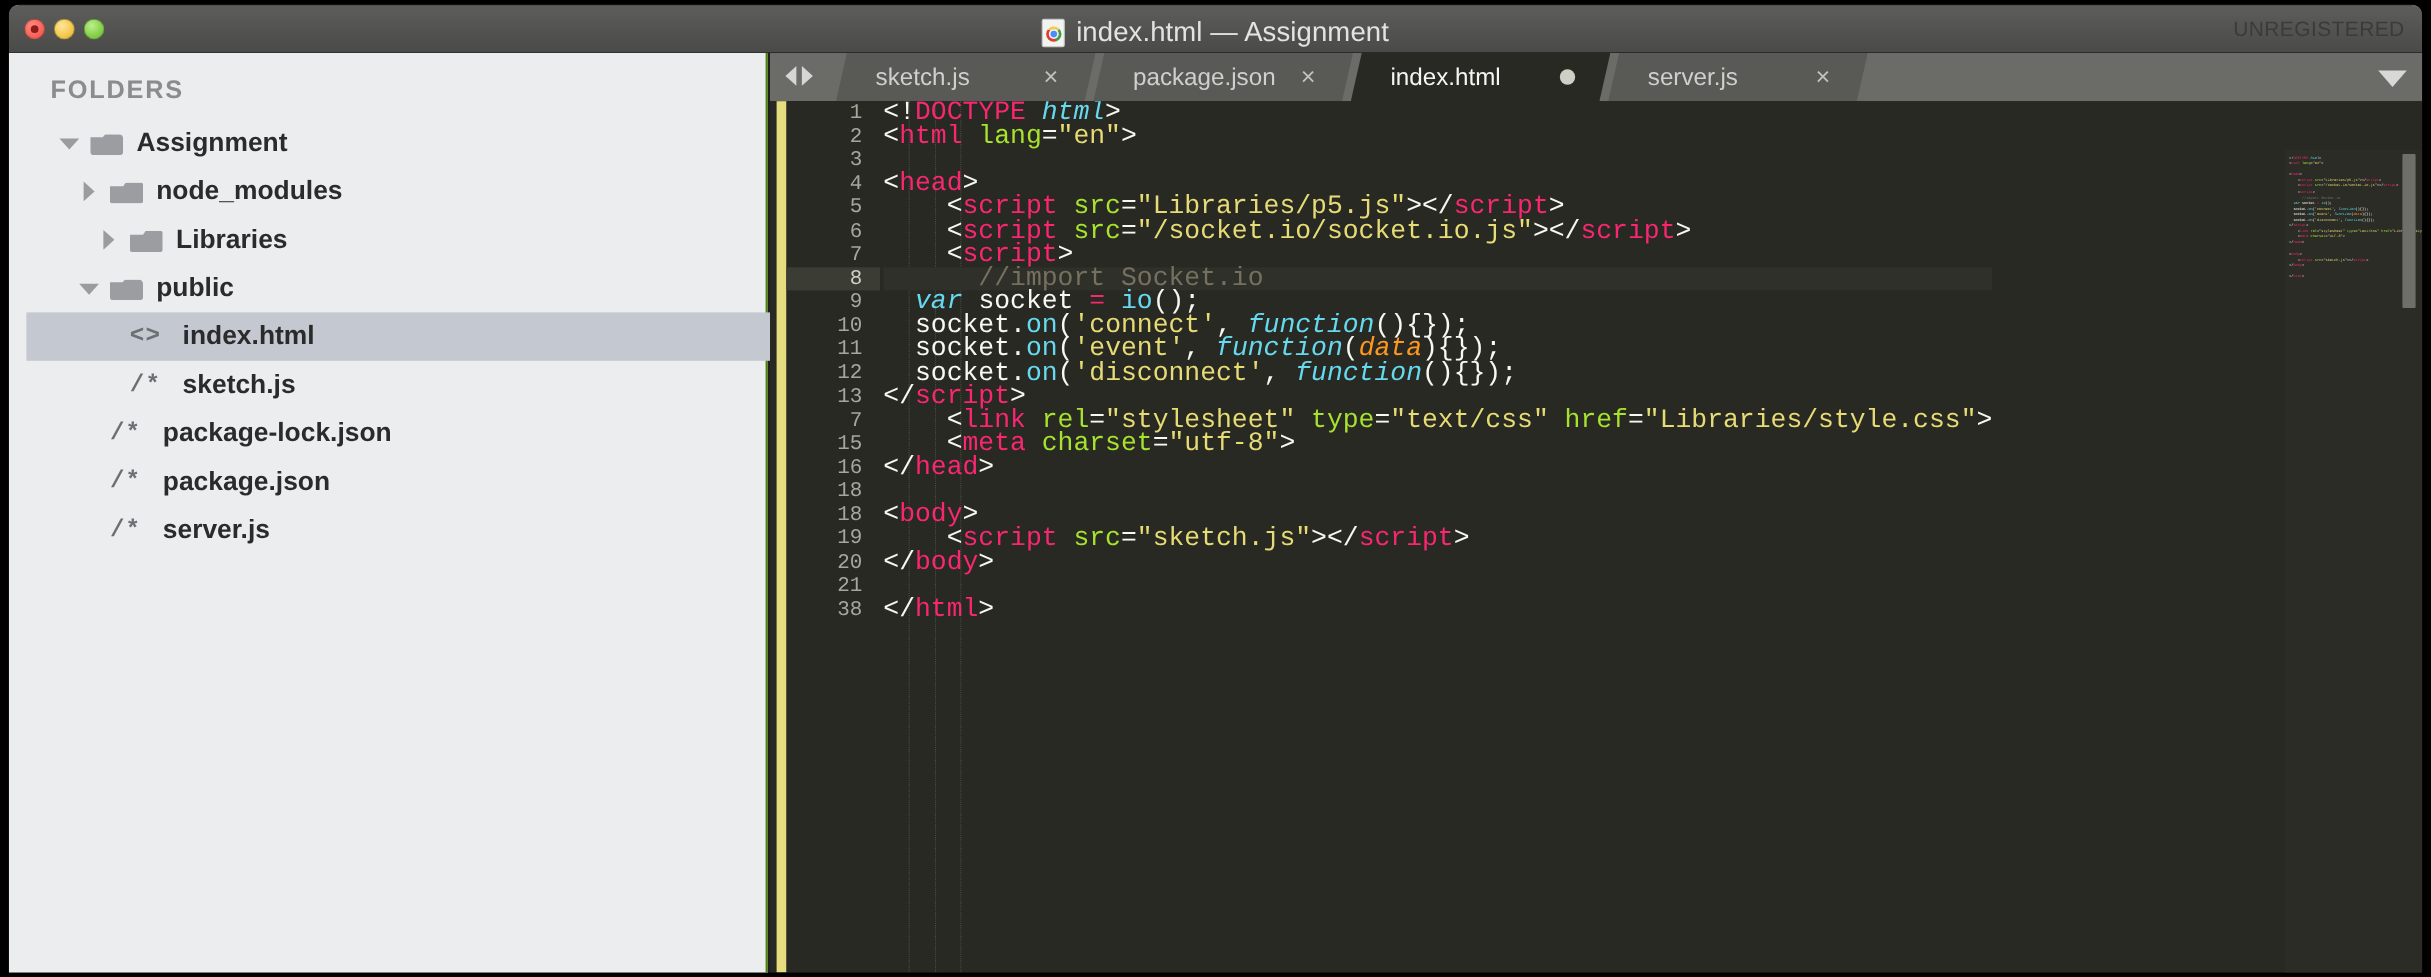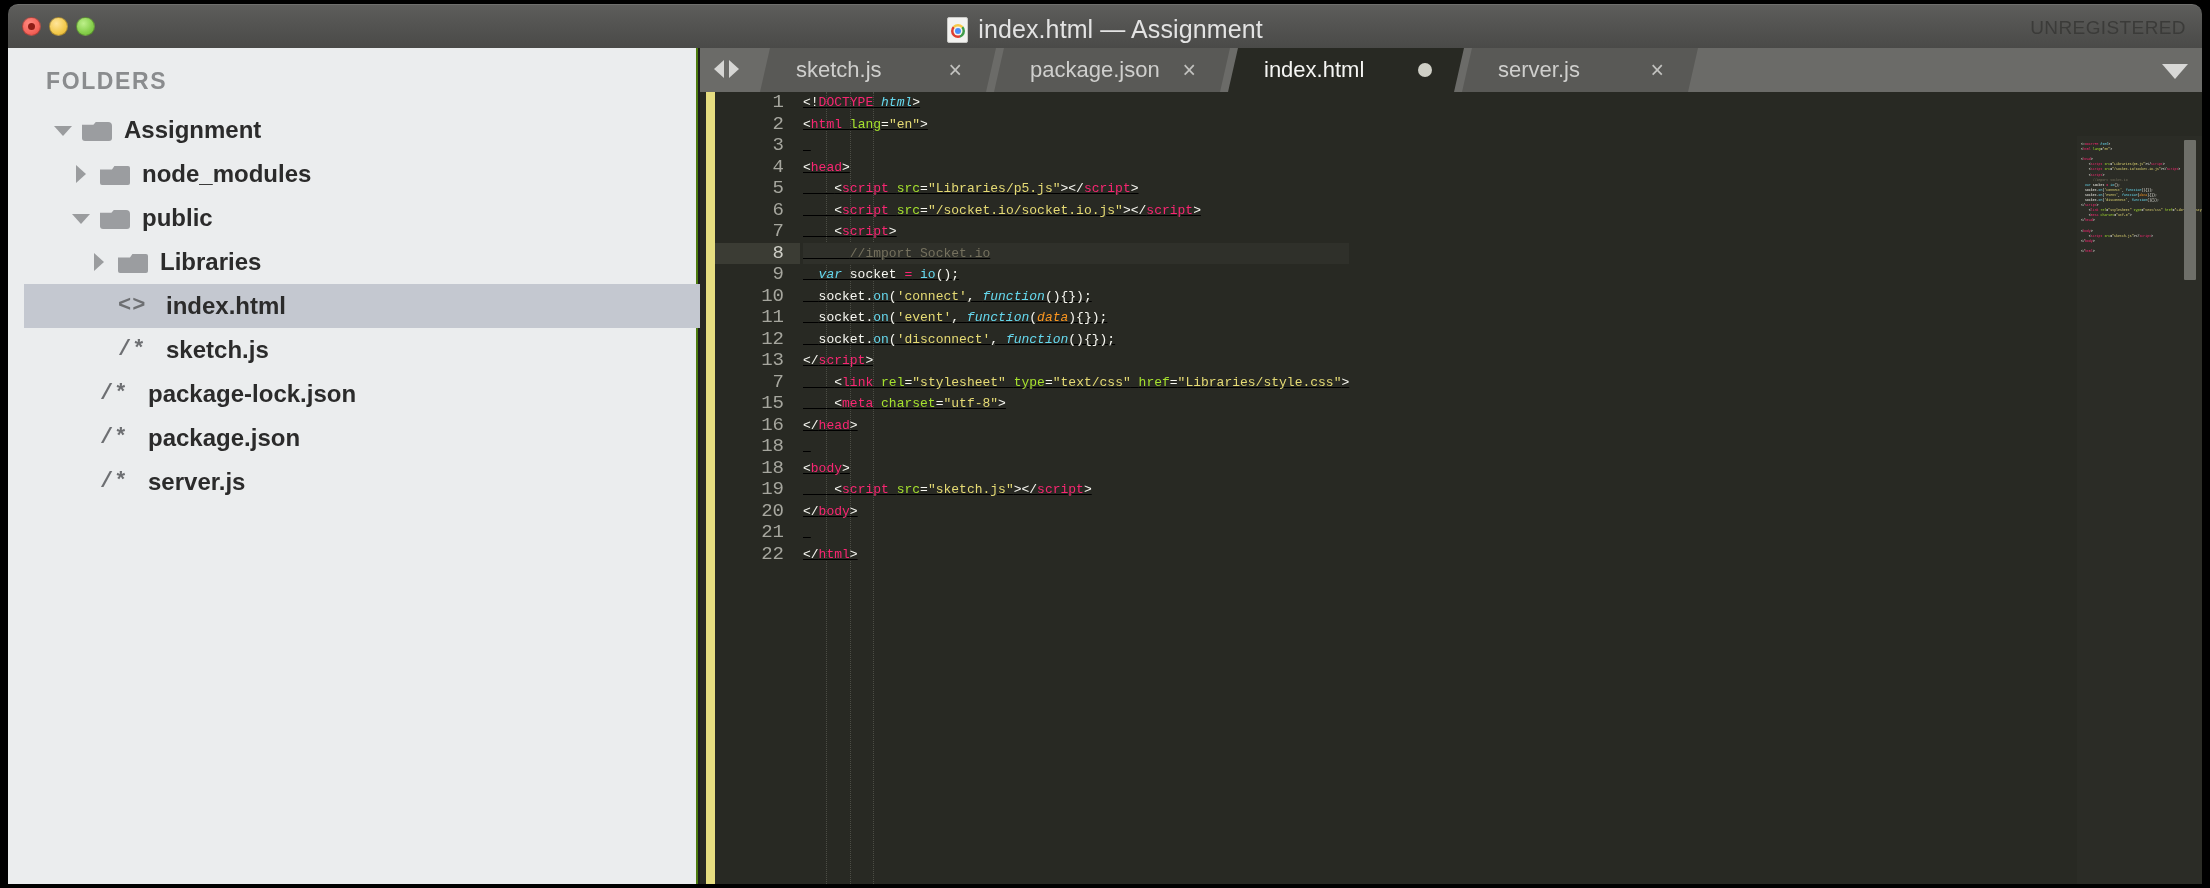--- a/index.html
+++ b/index.html
@@ -284,23 +284,22 @@
     position: absolute;
     left: 100px; top: 0;
     right: 0; height: 792px;
     overflow: hidden;
   }
   .code-lines {
     position: absolute;
     left: 0; top: 0;
     padding-left: 3px;
     font-family: "Liberation Mono", monospace;
-    font-size: 13px;
+    font-size: 24px;
     white-space: pre;
-    text-decoration: underline;
   }
   .cline {
     height: 21.5px;
     line-height: 21.5px;
     color: #f8f8f2;
     position: relative;
   }
   .cline.current { background: #2f302a; }
 
   
@@ -374,29 +373,29 @@
           <div class="tree-row ind0">
             <div class="tw open"></div>
             <div class="ficon folder-open"></div>
             <span class="tree-label">Assignment</span>
           </div>
           <div class="tree-row ind1">
             <div class="tw closed"></div>
             <div class="ficon folder-closed"></div>
             <span class="tree-label">node_modules</span>
           </div>
+          <div class="tree-row ind2">
+            <div class="tw closed"></div>
+            <div class="ficon folder-closed"></div>
+            <span class="tree-label">Libraries</span>
+          </div>
           <div class="tree-row ind1">
             <div class="tw open"></div>
             <div class="ficon folder-open"></div>
             <span class="tree-label">public</span>
-          </div>
-          <div class="tree-row ind2">
-            <div class="tw closed"></div>
-            <div class="ficon folder-closed"></div>
-            <span class="tree-label">Libraries</span>
           </div>
           <div class="tree-row ind2 selected">
             <div class="tw "></div>
             <div class="ficon code-file">&lt;&gt;</div>
             <span class="tree-label">index.html</span>
           </div>
           <div class="tree-row ind2">
             <div class="tw "></div>
             <div class="ficon js-file">/*</div>
             <span class="tree-label">sketch.js</span>
@@ -464,21 +463,21 @@
             <div class="gline">12</div>
             <div class="gline">13</div>
             <div class="gline">7</div>
             <div class="gline">15</div>
             <div class="gline">16</div>
             <div class="gline">18</div>
             <div class="gline">18</div>
             <div class="gline">19</div>
             <div class="gline">20</div>
             <div class="gline">21</div>
-            <div class="gline">22</div>
+            <div class="gline">38</div>
           </div>
         <div class="code-scroll">
           <div class="code-lines" id="code-lines"><div class="guide" style="left: 26.46px;"></div><div class="guide" style="left: 49.92px;"></div><div class="guide" style="left: 73.38px;"></div><div class="cline"><span class="t-punct">&lt;!</span><span class="t-tag">DOCTYPE</span><span class="t-plain"> </span><span class="t-kw">html</span><span class="t-punct">&gt;</span></div><div class="cline"><span class="t-punct">&lt;</span><span class="t-tag">html</span><span class="t-plain"> </span><span class="t-attr">lang</span><span class="t-punct">=</span><span class="t-str">"en"</span><span class="t-punct">&gt;</span></div><div class="cline"> </div><div class="cline"><span class="t-punct">&lt;</span><span class="t-tag">head</span><span class="t-punct">&gt;</span></div><div class="cline">    <span class="t-punct">&lt;</span><span class="t-tag">script</span><span class="t-plain"> </span><span class="t-attr">src</span><span class="t-punct">=</span><span class="t-str">"Libraries/p5.js"</span><span class="t-punct">&gt;&lt;/</span><span class="t-tag">script</span><span class="t-punct">&gt;</span></div><div class="cline">    <span class="t-punct">&lt;</span><span class="t-tag">script</span><span class="t-plain"> </span><span class="t-attr">src</span><span class="t-punct">=</span><span class="t-str">"/socket.io/socket.io.js"</span><span class="t-punct">&gt;&lt;/</span><span class="t-tag">script</span><span class="t-punct">&gt;</span></div><div class="cline">    <span class="t-punct">&lt;</span><span class="t-tag">script</span><span class="t-punct">&gt;</span></div><div class="cline current">      <span class="t-com">//import Socket.io</span></div><div class="cline">  <span class="t-kw">var</span><span class="t-plain"> socket </span><span class="t-op">=</span><span class="t-plain"> </span><span class="t-fn">io</span><span class="t-punct">();</span></div><div class="cline">  <span class="t-plain">socket.</span><span class="t-fn">on</span><span class="t-punct">(</span><span class="t-str">'connect'</span><span class="t-punct">, </span><span class="t-kw">function</span><span class="t-punct">(){});</span></div><div class="cline">  <span class="t-plain">socket.</span><span class="t-fn">on</span><span class="t-punct">(</span><span class="t-str">'event'</span><span class="t-punct">, </span><span class="t-kw">function</span><span class="t-punct">(</span><span class="t-param">data</span><span class="t-punct">){});</span></div><div class="cline">  <span class="t-plain">socket.</span><span class="t-fn">on</span><span class="t-punct">(</span><span class="t-str">'disconnect'</span><span class="t-punct">, </span><span class="t-kw">function</span><span class="t-punct">(){});</span></div><div class="cline"><span class="t-punct">&lt;/</span><span class="t-tag">script</span><span class="t-punct">&gt;</span></div><div class="cline">    <span class="t-punct">&lt;</span><span class="t-tag">link</span><span class="t-plain"> </span><span class="t-attr">rel</span><span class="t-punct">=</span><span class="t-str">"stylesheet"</span><span class="t-plain"> </span><span class="t-attr">type</span><span class="t-punct">=</span><span class="t-str">"text/css"</span><span class="t-plain"> </span><span class="t-attr">href</span><span class="t-punct">=</span><span class="t-str">"Libraries/style.css"</span><span class="t-punct">&gt;</span></div><div class="cline">    <span class="t-punct">&lt;</span><span class="t-tag">meta</span><span class="t-plain"> </span><span class="t-attr">charset</span><span class="t-punct">=</span><span class="t-str">"utf-8"</span><span class="t-punct">&gt;</span></div><div class="cline"><span class="t-punct">&lt;/</span><span class="t-tag">head</span><span class="t-punct">&gt;</span></div><div class="cline"> </div><div class="cline"><span class="t-punct">&lt;</span><span class="t-tag">body</span><span class="t-punct">&gt;</span></div><div class="cline">    <span class="t-punct">&lt;</span><span class="t-tag">script</span><span class="t-plain"> </span><span class="t-attr">src</span><span class="t-punct">=</span><span class="t-str">"sketch.js"</span><span class="t-punct">&gt;&lt;/</span><span class="t-tag">script</span><span class="t-punct">&gt;</span></div><div class="cline"><span class="t-punct">&lt;/</span><span class="t-tag">body</span><span class="t-punct">&gt;</span></div><div class="cline"> </div><div class="cline"><span class="t-punct">&lt;/</span><span class="t-tag">html</span><span class="t-punct">&gt;</span></div></div>
         </div>
         <div class="minimap">
           <div class="mini-lines" id="mini-lines"><div><span class="t-punct">&lt;!</span><span class="t-tag">DOCTYPE</span><span class="t-plain"> </span><span class="t-kw">html</span><span class="t-punct">&gt;</span></div><div><span class="t-punct">&lt;</span><span class="t-tag">html</span><span class="t-plain"> </span><span class="t-attr">lang</span><span class="t-punct">=</span><span class="t-str">"en"</span><span class="t-punct">&gt;</span></div><div> </div><div><span class="t-punct">&lt;</span><span class="t-tag">head</span><span class="t-punct">&gt;</span></div><div>    <span class="t-punct">&lt;</span><span class="t-tag">script</span><span class="t-plain"> </span><span class="t-attr">src</span><span class="t-punct">=</span><span class="t-str">"Libraries/p5.js"</span><span class="t-punct">&gt;&lt;/</span><span class="t-tag">script</span><span class="t-punct">&gt;</span></div><div>    <span class="t-punct">&lt;</span><span class="t-tag">script</span><span class="t-plain"> </span><span class="t-attr">src</span><span class="t-punct">=</span><span class="t-str">"/socket.io/socket.io.js"</span><span class="t-punct">&gt;&lt;/</span><span class="t-tag">script</span><span class="t-punct">&gt;</span></div><div>    <span class="t-punct">&lt;</span><span class="t-tag">script</span><span class="t-punct">&gt;</span></div><div>      <span class="t-com">//import Socket.io</span></div><div>  <span class="t-kw">var</span><span class="t-plain"> socket </span><span class="t-op">=</span><span class="t-plain"> </span><span class="t-fn">io</span><span class="t-punct">();</span></div><div>  <span class="t-plain">socket.</span><span class="t-fn">on</span><span class="t-punct">(</span><span class="t-str">'connect'</span><span class="t-punct">, </span><span class="t-kw">function</span><span class="t-punct">(){});</span></div><div>  <span class="t-plain">socket.</span><span class="t-fn">on</span><span class="t-punct">(</span><span class="t-str">'event'</span><span class="t-punct">, </span><span class="t-kw">function</span><span class="t-punct">(</span><span class="t-param">data</span><span class="t-punct">){});</span></div><div>  <span class="t-plain">socket.</span><span class="t-fn">on</span><span class="t-punct">(</span><span class="t-str">'disconnect'</span><span class="t-punct">, </span><span class="t-kw">function</span><span class="t-punct">(){});</span></div><div><span class="t-punct">&lt;/</span><span class="t-tag">script</span><span class="t-punct">&gt;</span></div><div>    <span class="t-punct">&lt;</span><span class="t-tag">link</span><span class="t-plain"> </span><span class="t-attr">rel</span><span class="t-punct">=</span><span class="t-str">"stylesheet"</span><span class="t-plain"> </span><span class="t-attr">type</span><span class="t-punct">=</span><span class="t-str">"text/css"</span><span class="t-plain"> </span><span class="t-attr">href</span><span class="t-punct">=</span><span class="t-str">"Libraries/style.css"</span></div><div>    <span class="t-punct">&lt;</span><span class="t-tag">meta</span><span class="t-plain"> </span><span class="t-attr">charset</span><span class="t-punct">=</span><span class="t-str">"utf-8"</span><span class="t-punct">&gt;</span></div><div><span class="t-punct">&lt;/</span><span class="t-tag">head</span><span class="t-punct">&gt;</span></div><div> </div><div><span class="t-punct">&lt;</span><span class="t-tag">body</span><span class="t-punct">&gt;</span></div><div>    <span class="t-punct">&lt;</span><span class="t-tag">script</span><span class="t-plain"> </span><span class="t-attr">src</span><span class="t-punct">=</span><span class="t-str">"sketch.js"</span><span class="t-punct">&gt;&lt;/</span><span class="t-tag">script</span><span class="t-punct">&gt;</span></div><div><span class="t-punct">&lt;/</span><span class="t-tag">body</span><span class="t-punct">&gt;</span></div><div> </div><div><span class="t-punct">&lt;/</span><span class="t-tag">html</span><span class="t-punct">&gt;</span></div></div>
           <div class="mini-scroll"></div>
         </div>
       </div>
 

